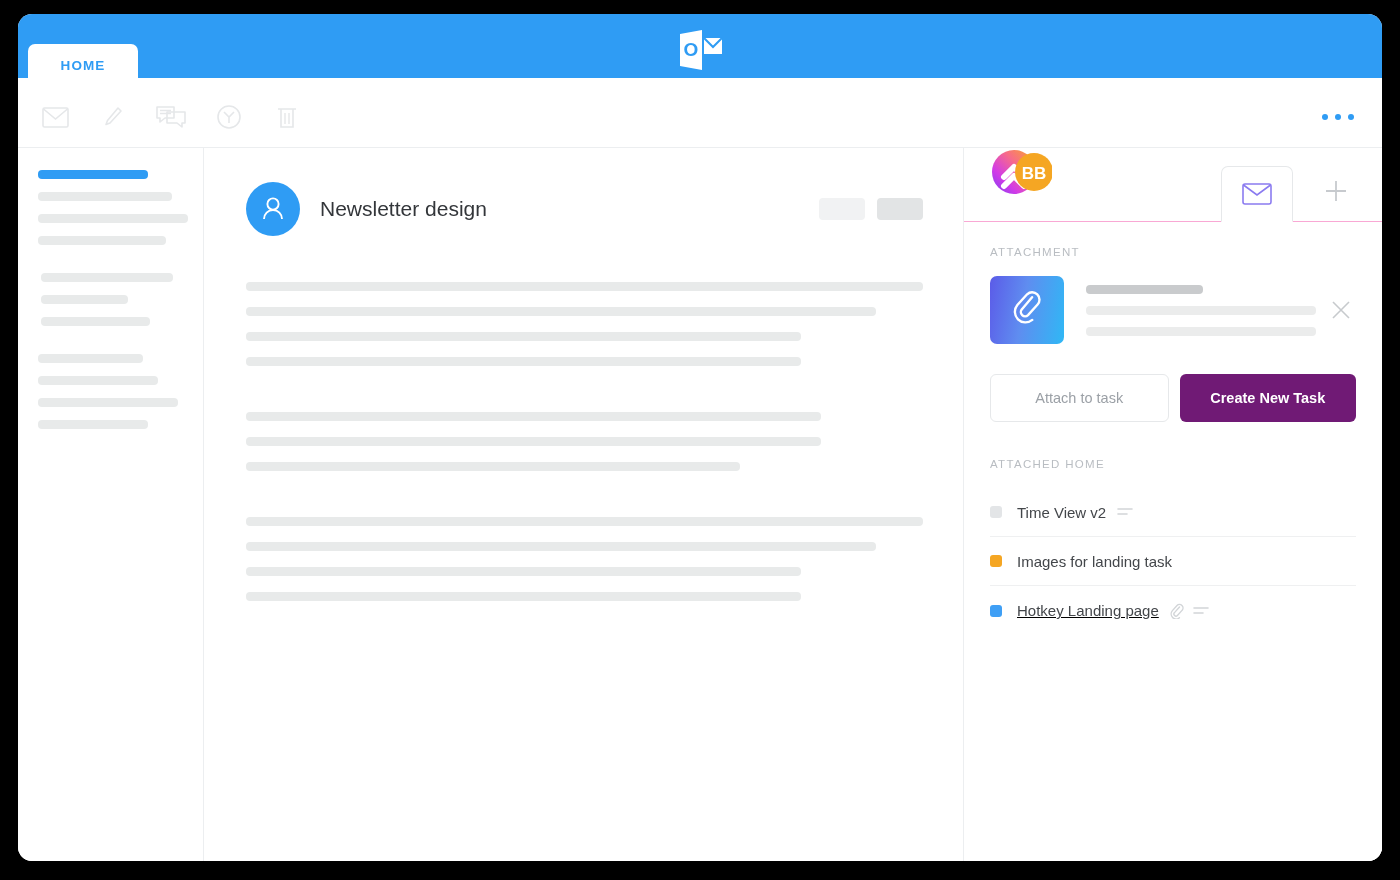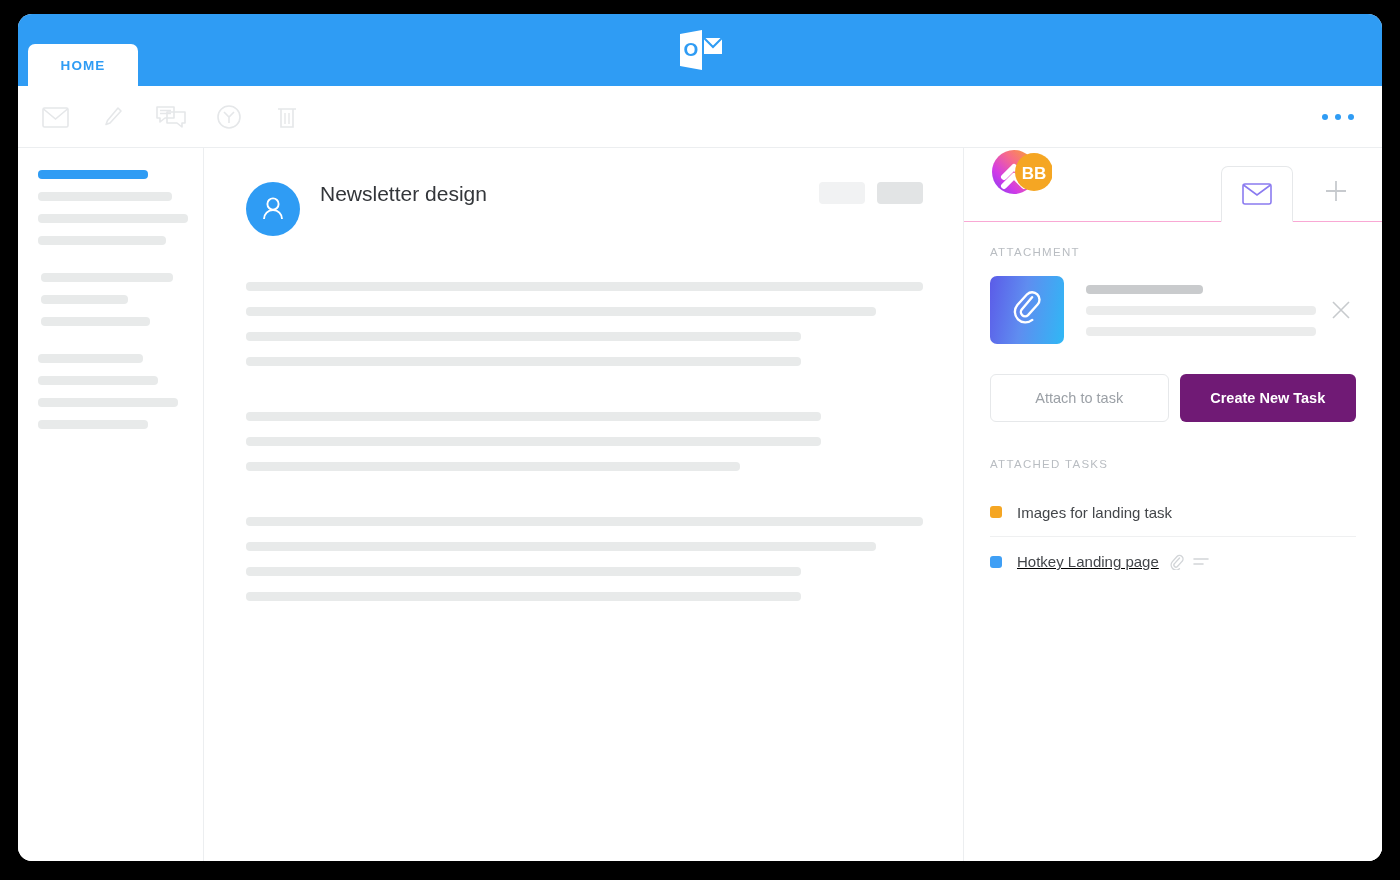--- a/index.html
+++ b/index.html
@@ -16,21 +16,21 @@
     left: 18px; top: 14px;
     width: 1364px; height: 847px;
     background: #ffffff;
     border-radius: 14px;
     overflow: hidden;
   }
 
   
   .titlebar {
     position: absolute; left: 0; top: 0;
-    width: 100%; height: 72px;
+    width: 100%; height: 64px;
     background: #2f9cf4;
   }
   .tab-home {
     position: absolute;
     left: 10px; top: 30px;
     width: 110px; height: 42px;
     background: #ffffff;
     border-radius: 7px 7px 0 0;
     display: flex; align-items: center; justify-content: center;
   }
@@ -95,21 +95,21 @@
   .sb-group { margin-bottom: 28px; }
 
   
   .main {
     flex: 1 1 auto;
     height: 100%;
     border-right: 1px solid #eceef0;
     padding: 34px 40px 0 42px;
     position: relative;
   }
-  .msg-head { display: flex; }
+  .msg-head { display: flex; align-items: center; }
   .avatar {
     width: 54px; height: 54px; border-radius: 50%;
     background: #2f9cf4;
     display: flex; align-items: center; justify-content: center;
     flex: 0 0 54px;
   }
   .msg-title {
     margin-left: 20px;
     font-size: 21px;
     color: #33363a;
@@ -383,24 +383,33 @@
               <path d="M2 2 L18 18 M18 2 L2 18" stroke="#c7cacd" stroke-width="1.6"></path>
             </svg>
           </div>
         </div>
 
         <div class="btn-row">
           <div class="btn secondary">Attach to task</div>
           <div class="btn primary">Create New Task</div>
         </div>
 
-        <div class="sec-label tasks-label">ATTACHED TASKS</div>
+        <div class="sec-label tasks-label">ATTACHED HOME</div>
 
         <div>
 
+          <div class="task-row">
+            <div class="task-dot" style="background:#e3e5e7"></div>
+            <div class="task-name">Time View v2</div>
+            <div class="task-icons">
+              <svg width="16" height="10" viewBox="0 0 16 10">
+                <path d="M1 2 h14 M1 7 h9" stroke="#d2d5d8" stroke-width="1.6" stroke-linecap="round"></path>
+              </svg>
+            </div>
+          </div>
 
           <div class="task-row">
             <div class="task-dot" style="background:#f5a623"></div>
             <div class="task-name">Images for landing task</div>
           </div>
 
           <div class="task-row">
             <div class="task-dot" style="background:#3f9ff5"></div>
             <div class="task-name">Hotkey Landing page</div>
             <div class="task-icons">

